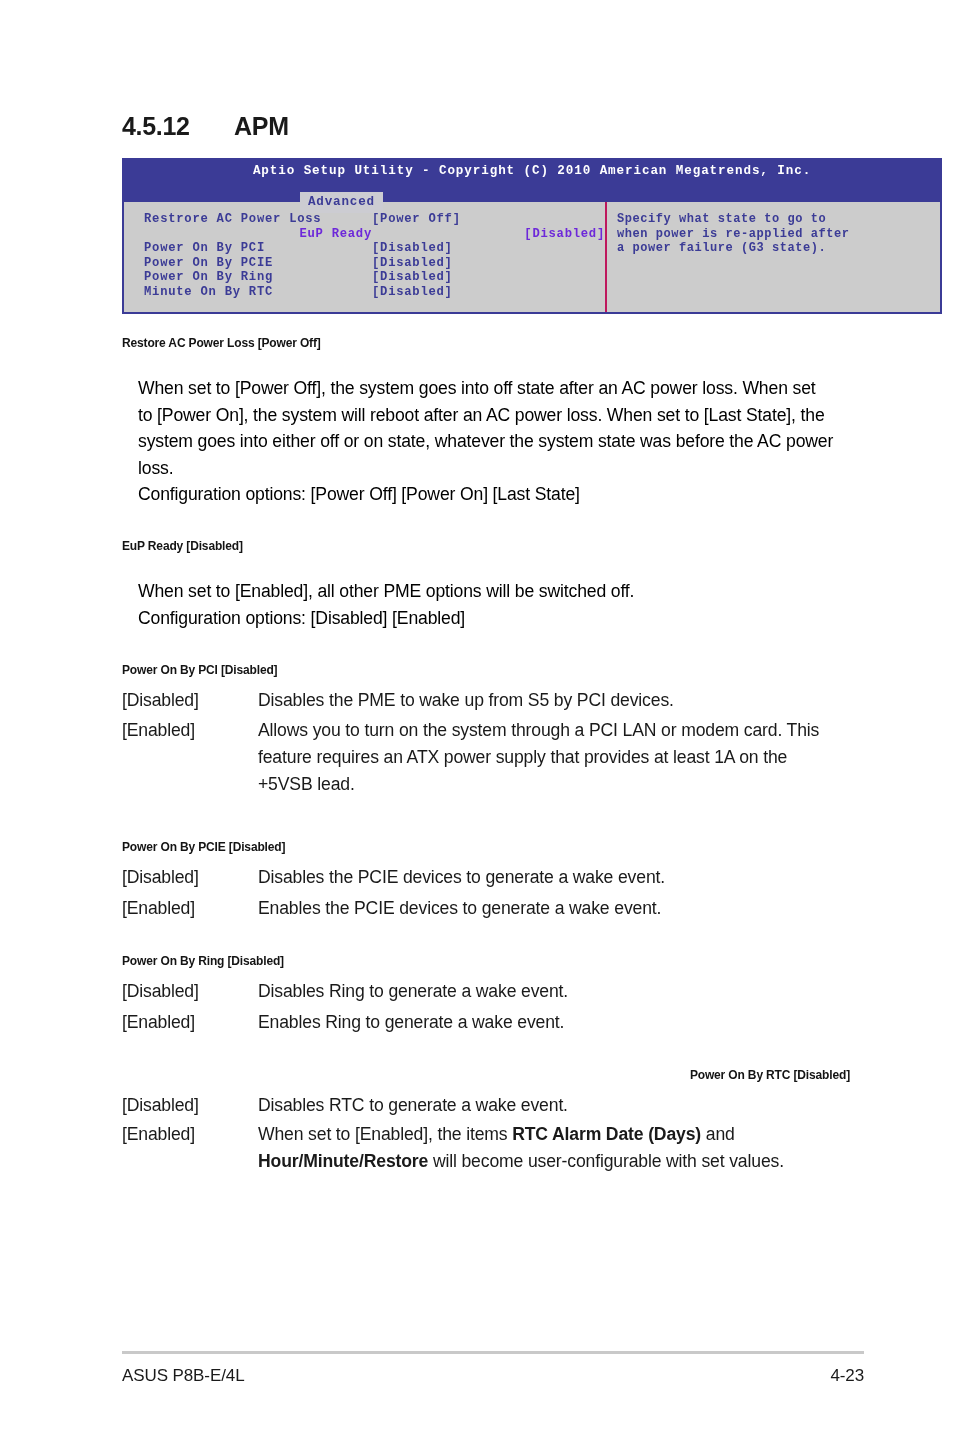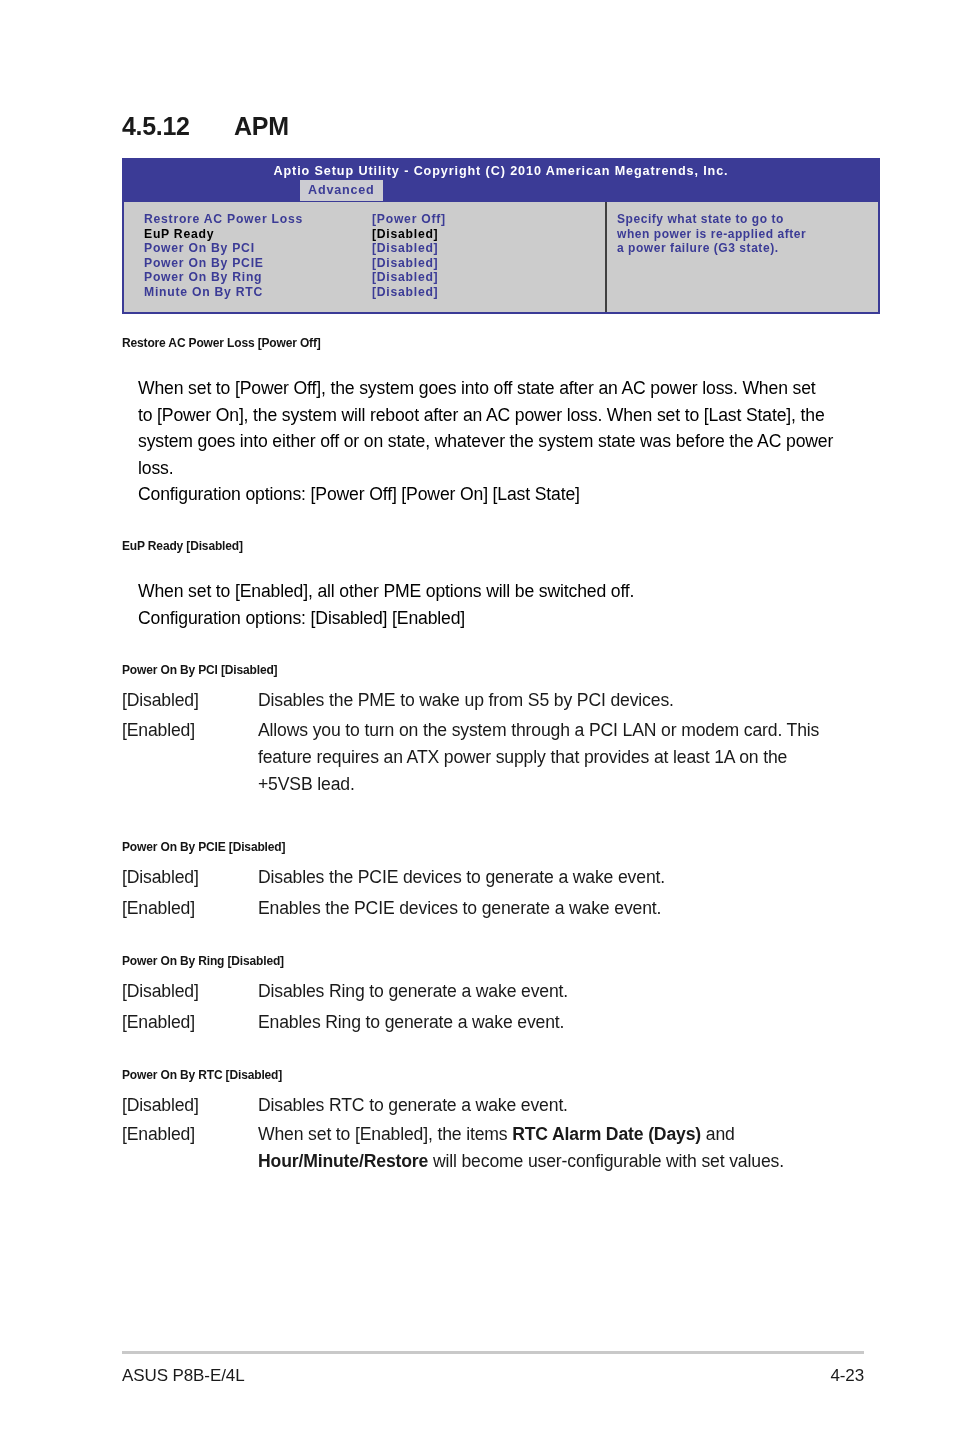--- a/index.html
+++ b/index.html
@@ -40,43 +40,43 @@
     width: 112px;
     flex: 0 0 112px;
   }
   .section-title {
     flex: 1 1 auto;
   }
 
   
   .bios {
     margin-top: 17px;
-    width: 758px;
+    width: 820px;
     box-sizing: border-box;
-    font-family: Liberation Sans, sans-serif;
+    font-family: Liberation Mono, monospace;
   }
   .bios-titlebar {
     background: #3b3b96;
     height: 44px;
     position: relative;
   }
   .bios-title {
     color: #ffffff;
     font-size: 12.6px;
     letter-spacing: 0.9px;
     font-weight: bold;
     text-align: center;
     padding-top: 5px;
     line-height: 17px;
     white-space: nowrap;
   }
   .bios-tabs {
     position: absolute;
     left: 178px;
-    top: 22px;
+    top: 34px;
     display: flex;
   }
   .bios-tab {
     background: #ccccd2;
     color: #3b3b96;
     font-size: 12.6px;
     font-weight: bold;
     letter-spacing: 0.8px;
     padding: 2px 8px 3px 8px;
     line-height: 16px;
@@ -84,35 +84,36 @@
   .bios-body {
     border: 2px solid #3b3b96;
     border-top: none;
     background: #cccccc;
     display: flex;
     height: 112px;
     box-sizing: border-box;
   }
   .bios-main {
     flex: 0 0 483px;
-    border-right: 2px solid #404040;
+    border-right: 2px solid #be185d;
     box-sizing: border-box;
     padding: 10px 0 0 20px;
   }
   .bios-row {
     display: flex;
     line-height: 14.6px;
     font-size: 12.2px;
     letter-spacing: 0.75px;
     color: #3b3b96;
     font-weight: bold;
     white-space: nowrap;
   }
   .bios-row.selected {
-    color: #000000;
+    color: #6d28d9;
+    text-align: right;
   }
   .bios-row .label {
     flex: 0 0 228px;
   }
   .bios-row .value {
     flex: 1 1 auto;
   }
   .bios-help {
     flex: 1 1 auto;
     padding: 10px 6px 0 10px;
@@ -133,21 +134,21 @@
     color: #141414;
     letter-spacing: -0.15px;
     margin: 0;
     padding: 0;
   }
   .h-restore { margin-top: 22px; }
   .h-eup     { margin-top: 31px; }
   .h-pci     { margin-top: 32px; }
   .h-pcie    { margin-top: 41px; }
   .h-ring    { margin-top: 29px; }
-  .h-rtc     { margin-top: 29px; }
+  .h-rtc     { margin-top: 29px; text-align: right; }
 
   .para {
     font-size: 17.6px;
     line-height: 26.6px;
     color: #000000;
     margin: 16px;
     padding-top: 9px;
     max-width: 706px;
     letter-spacing: -0.15px;
   }

